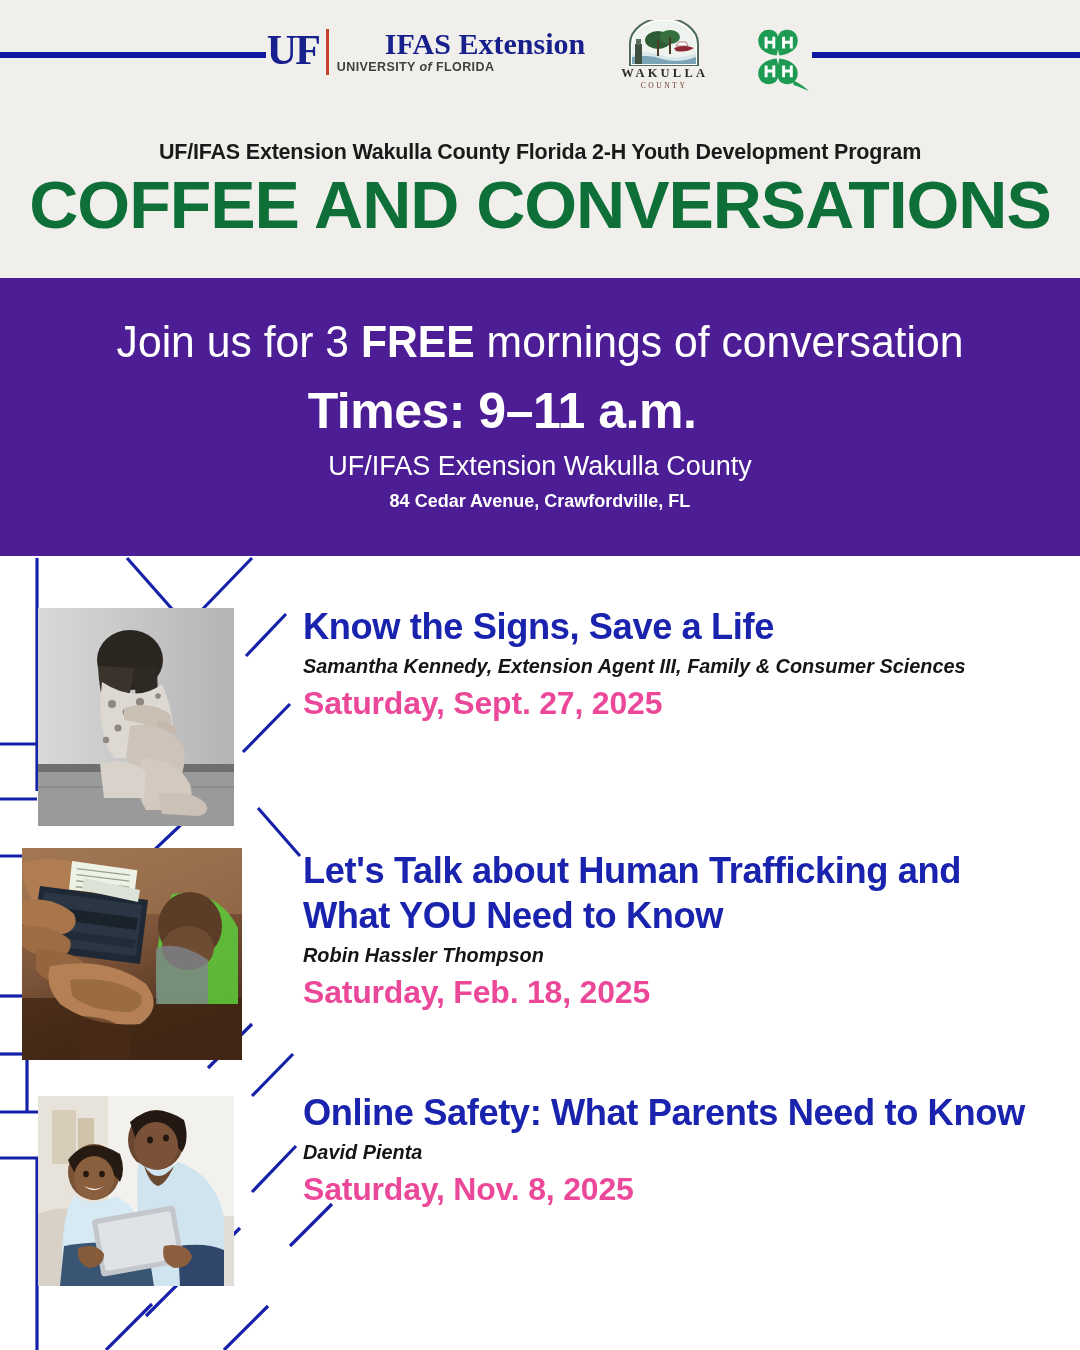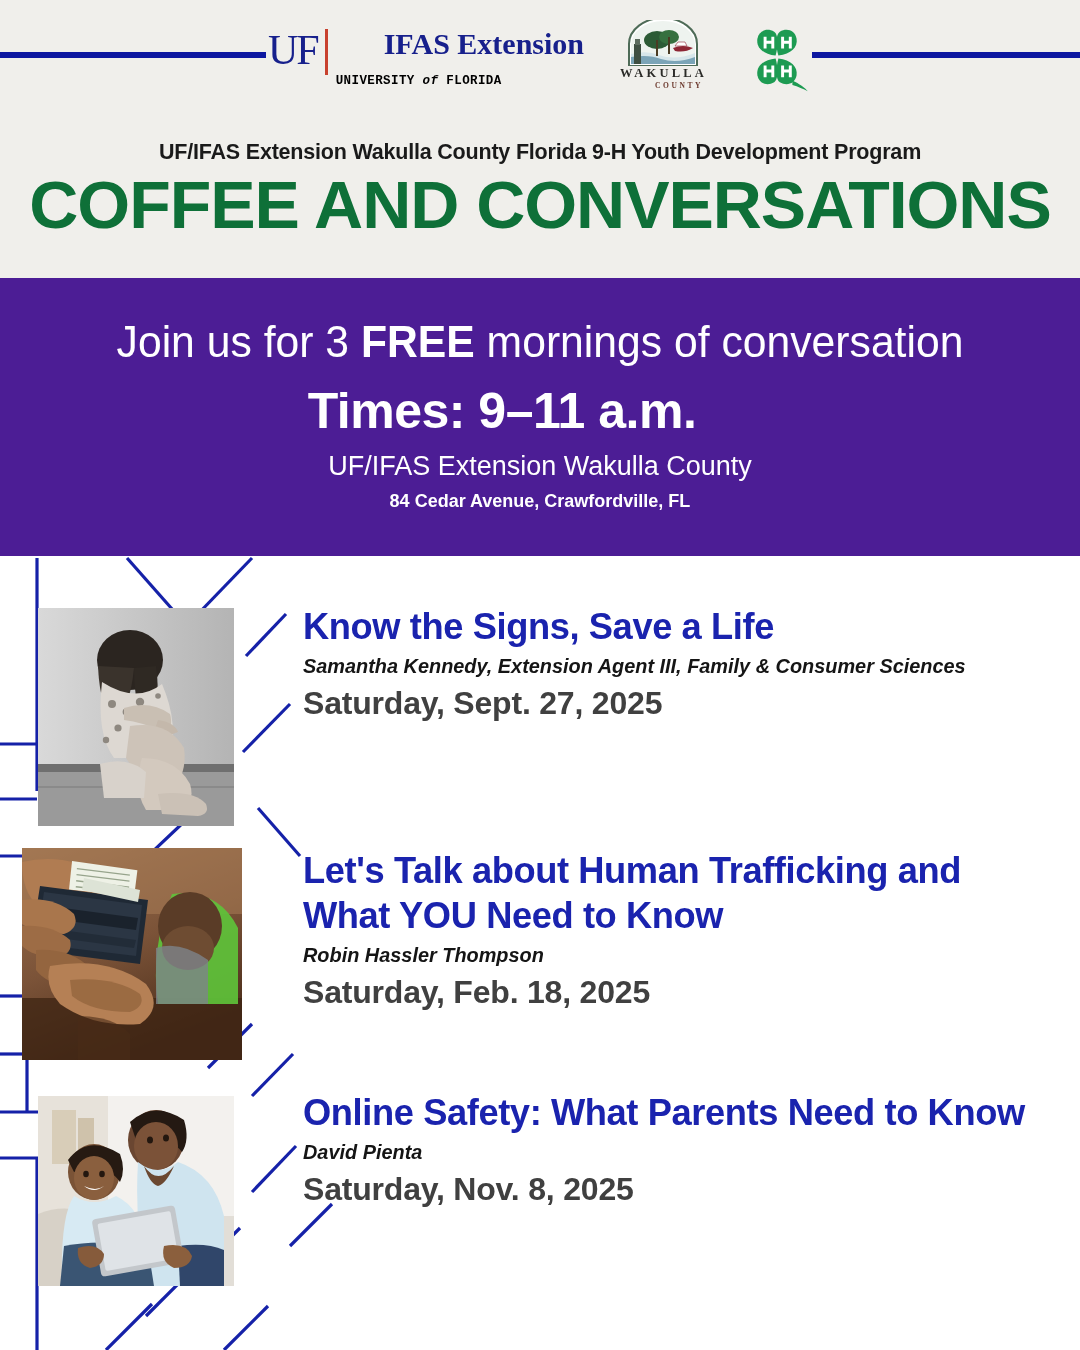--- a/index.html
+++ b/index.html
@@ -21,47 +21,47 @@
 
   .logos {
     position:absolute; left:0; top:18px; width:1080px; height:78px;
     display:flex; align-items:center; justify-content:center; gap:36px;
   }
 
   
   .uf-lockup { display:flex; align-items:flex-start; height:56px; }
   .uf-mark {
     font-family:"Liberation Serif", serif;
-    font-weight:normal; font-size:42px; line-height:42px;
+    font-weight:bold; font-size:42px; line-height:42px;
     color:#17208c; letter-spacing:-2px; padding-right:7px;
   }
   .uf-bar { width:3px; background:#c8412e; height:46px; margin-right:8px; }
   .uf-right { display:flex; flex-direction:column; justify-content:center; }
   .uf-ifas {
     font-family:"Liberation Serif", serif;
     font-weight:bold; font-size:30px; line-height:30px; color:#17208c;margin-left:48px;
   }
   .uf-univ {
-    font-family:Liberation Mono, monospace;
-    font-weight:bold; font-size:12.5px; line-height:16px; color:#000000;
-    letter-spacing:0.4px; margin-top:14px; white-space:nowrap;
+    font-family:Liberation Sans, sans-serif;
+    font-weight:bold; font-size:12.5px; line-height:16px; color:#404040;
+    letter-spacing:0.4px; margin-top:0; white-space:nowrap;
   }
   .uf-univ .of { font-style:italic; font-weight:bold; }
 
   
   .wakulla { width:86px; height:74px; position:relative; }
   .wak-seal { position:absolute; left:5px; top:0; }
   .wak-name {
     position:absolute; left:0; top:46px; width:86px; text-align:center;
     font-family:"Liberation Serif", serif; font-weight:bold;
     font-size:12.5px; letter-spacing:3.2px; color:#2b2b28;
   }
   .wak-sub {
-    position:absolute; left:16px; top:61px; width:86px; text-align:center;
-    font-family:"Liberation Serif", serif; font-weight:bold;
+    position:absolute; left:0; top:61px; width:86px; text-align:center;
+    font-family:"Liberation Serif", serif; font-weight:normal;
     font-size:7.5px; letter-spacing:2.6px; color:#6d3a2e;
   }
 
   .clover { width:70px; height:70px; }
 
   .pretitle {
     position:absolute; left:0; top:140px; width:1080px; text-align:center;
     font-size:21.5px; font-weight:700; color:#1a1a1a;
     letter-spacing:-0.2px;
     font-family:"Liberation Sans", sans-serif;
@@ -115,21 +115,21 @@
   .ev-title {
     color:#1a23ae; font-weight:bold; font-size:37px; line-height:45px;
     letter-spacing:-0.4px; transform:scaleX(0.98); transform-origin:left center;
   }
   .ev-speaker {
     color:#151515; font-style:italic; font-weight:600;
     font-size:20.5px; line-height:28px; margin-top:3px;
     transform:scaleX(0.97); transform-origin:left center;
   }
   .ev-date {
-    color:#404040; font-weight:bold; font-size:32px; line-height:40px;
+    color:#ec4899; font-weight:bold; font-size:32px; line-height:40px;
     margin-top:3px; letter-spacing:-0.2px;
   }
 
   
   #ev0 .ev-photo { left:38px;  top:52px;  width:196px; height:218px; }
   #ev0 .ev-text  { left:303px; top:48px;  width:730px; }
   #ev1 .ev-photo { left:22px;  top:292px; width:220px; height:212px; }
   #ev1 .ev-text  { left:303px; top:292px; width:740px; }
   #ev2 .ev-photo { left:38px;  top:540px; width:196px; height:190px; }
   #ev2 .ev-text  { left:303px; top:534px; width:740px; }
@@ -182,21 +182,21 @@
       </g>
       <g stroke="#ffffff" stroke-width="4.2" fill="none" stroke-linecap="butt">
         <path d="M33 21 L33 38 M44 21 L44 38 M33 29 L44 29"></path>
         <path d="M58 21 L58 38 M69 21 L69 38 M58 29 L69 29"></path>
         <path d="M33 62 L33 79 M44 62 L44 79 M33 70 L44 70"></path>
         <path d="M58 62 L58 79 M69 62 L69 79 M58 70 L69 70"></path>
       </g>
     </svg>
   </div>
 
-  <div class="pretitle">UF/IFAS Extension Wakulla County Florida 9-H Youth Development Program</div>
+  <div class="pretitle">UF/IFAS Extension Wakulla County Florida 2-H Youth Development Program</div>
   <div class="maintitle">COFFEE AND CONVERSATIONS</div>
 </div>
 
 <div class="banner">
   <div class="banner-l1"><span>Join us for 3 </span><b>FREE</b><span> mornings of conversation</span></div>
   <div class="banner-l2">Times: 9–11 a.m.</div>
   <div class="banner-l3">UF/IFAS Extension Wakulla County</div>
   <div class="banner-l4">84 Cedar Avenue, Crawfordville, FL</div>
 </div>
 

